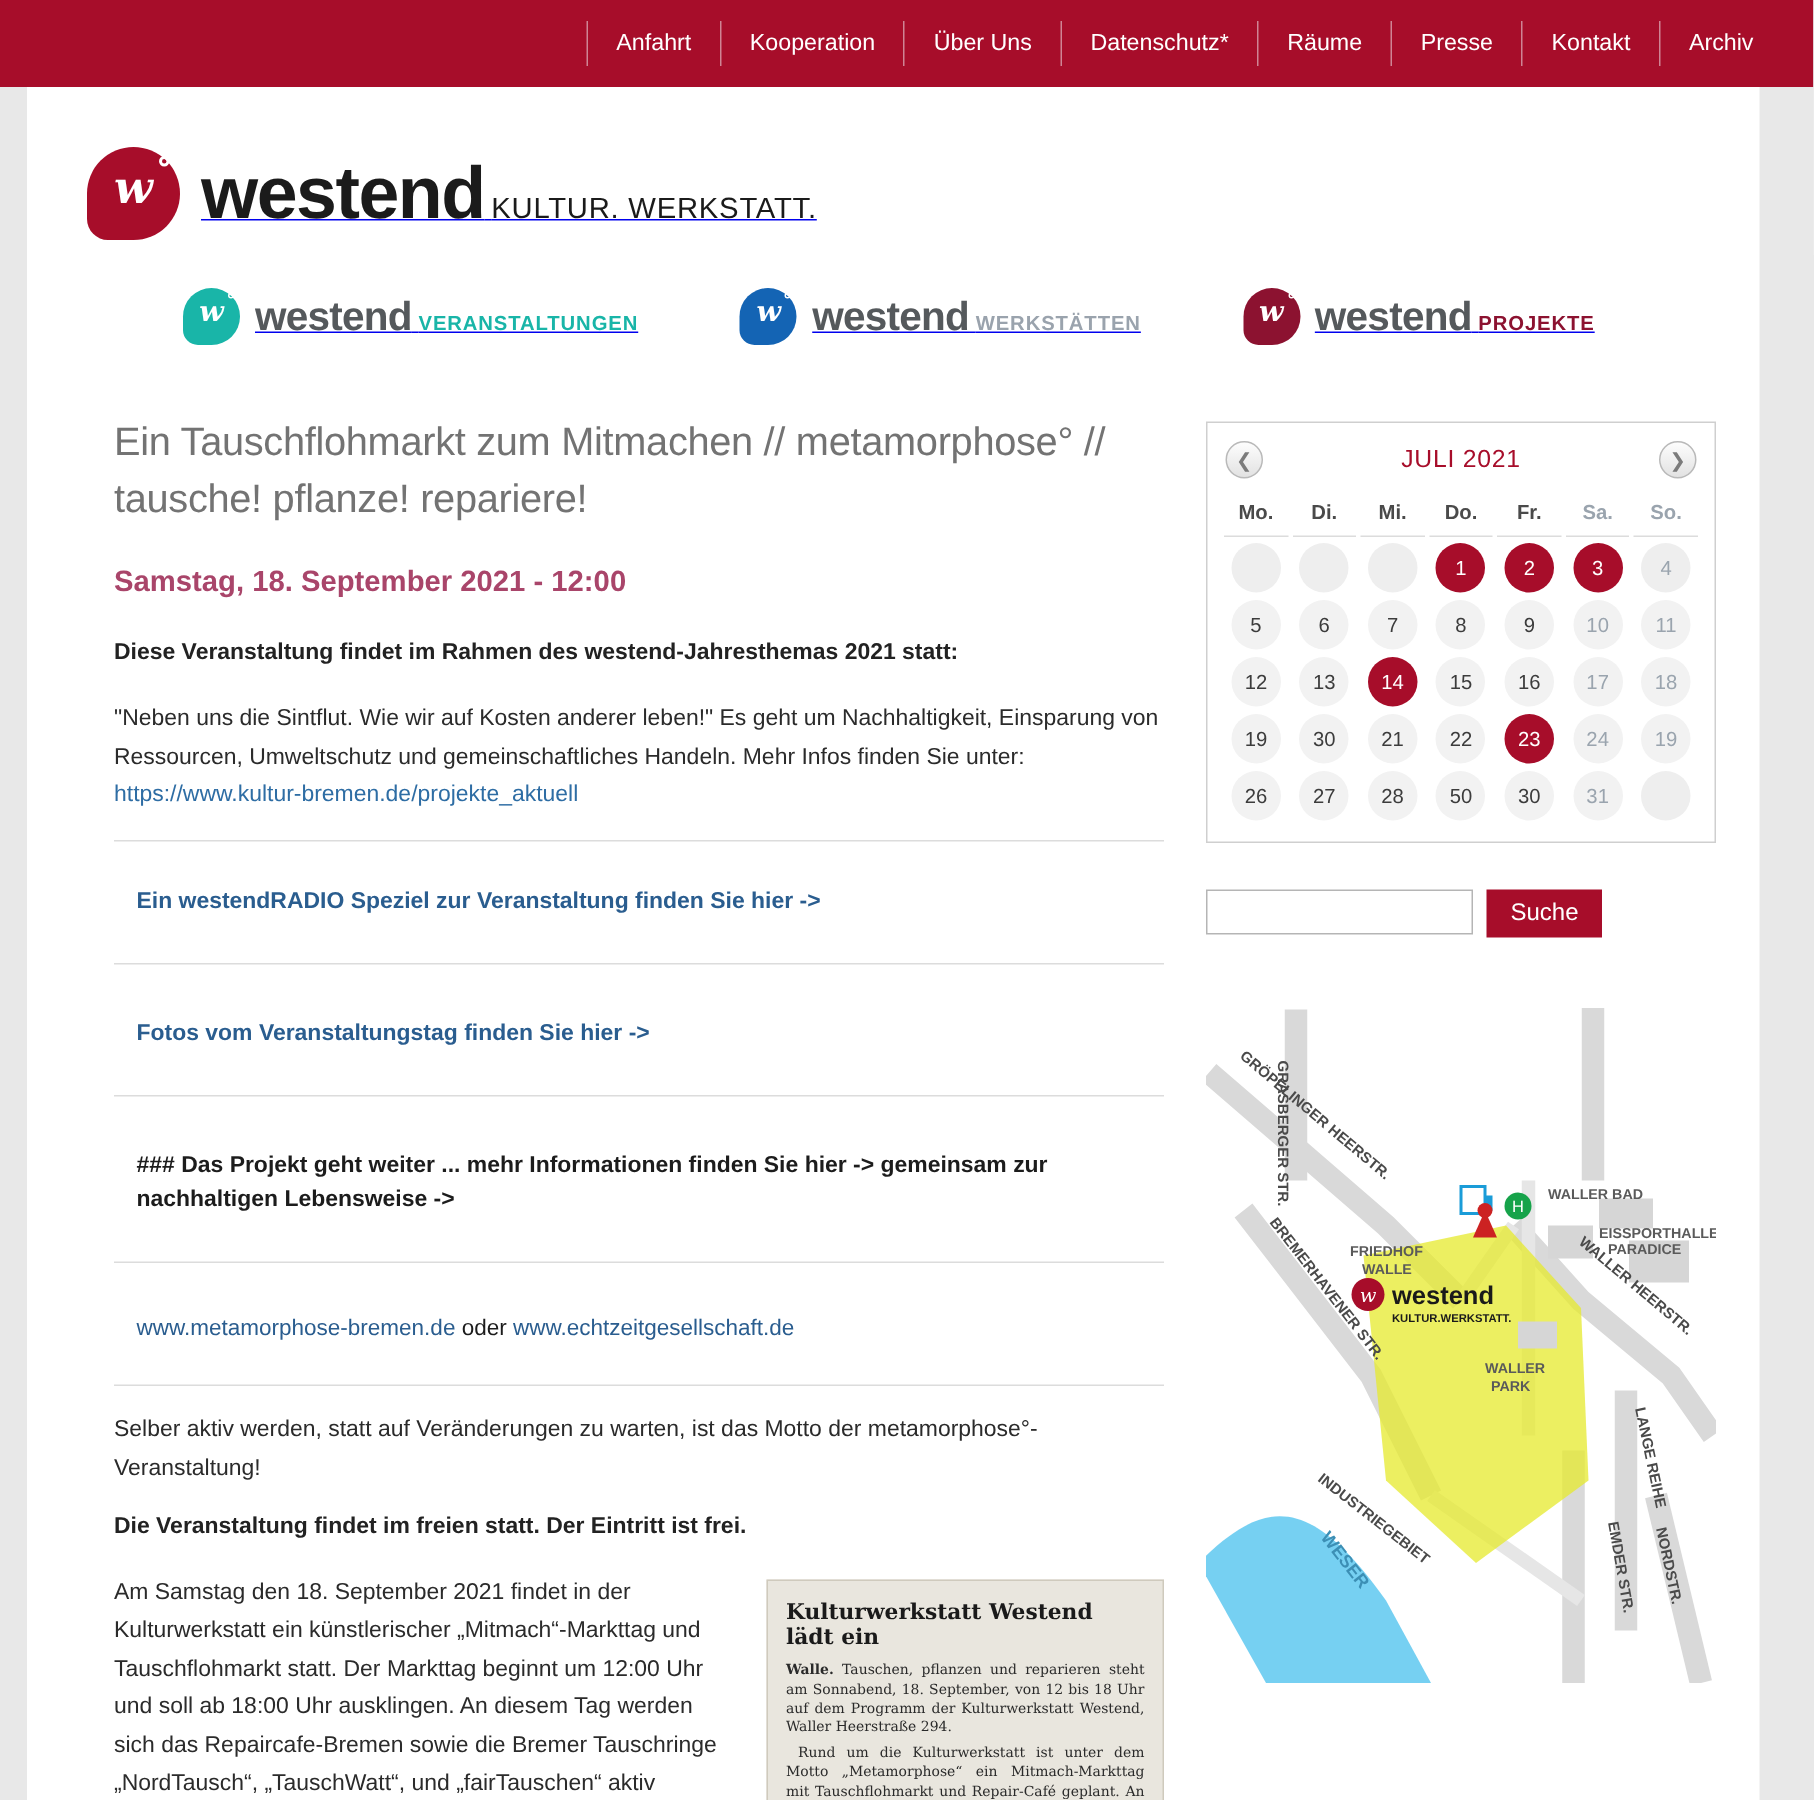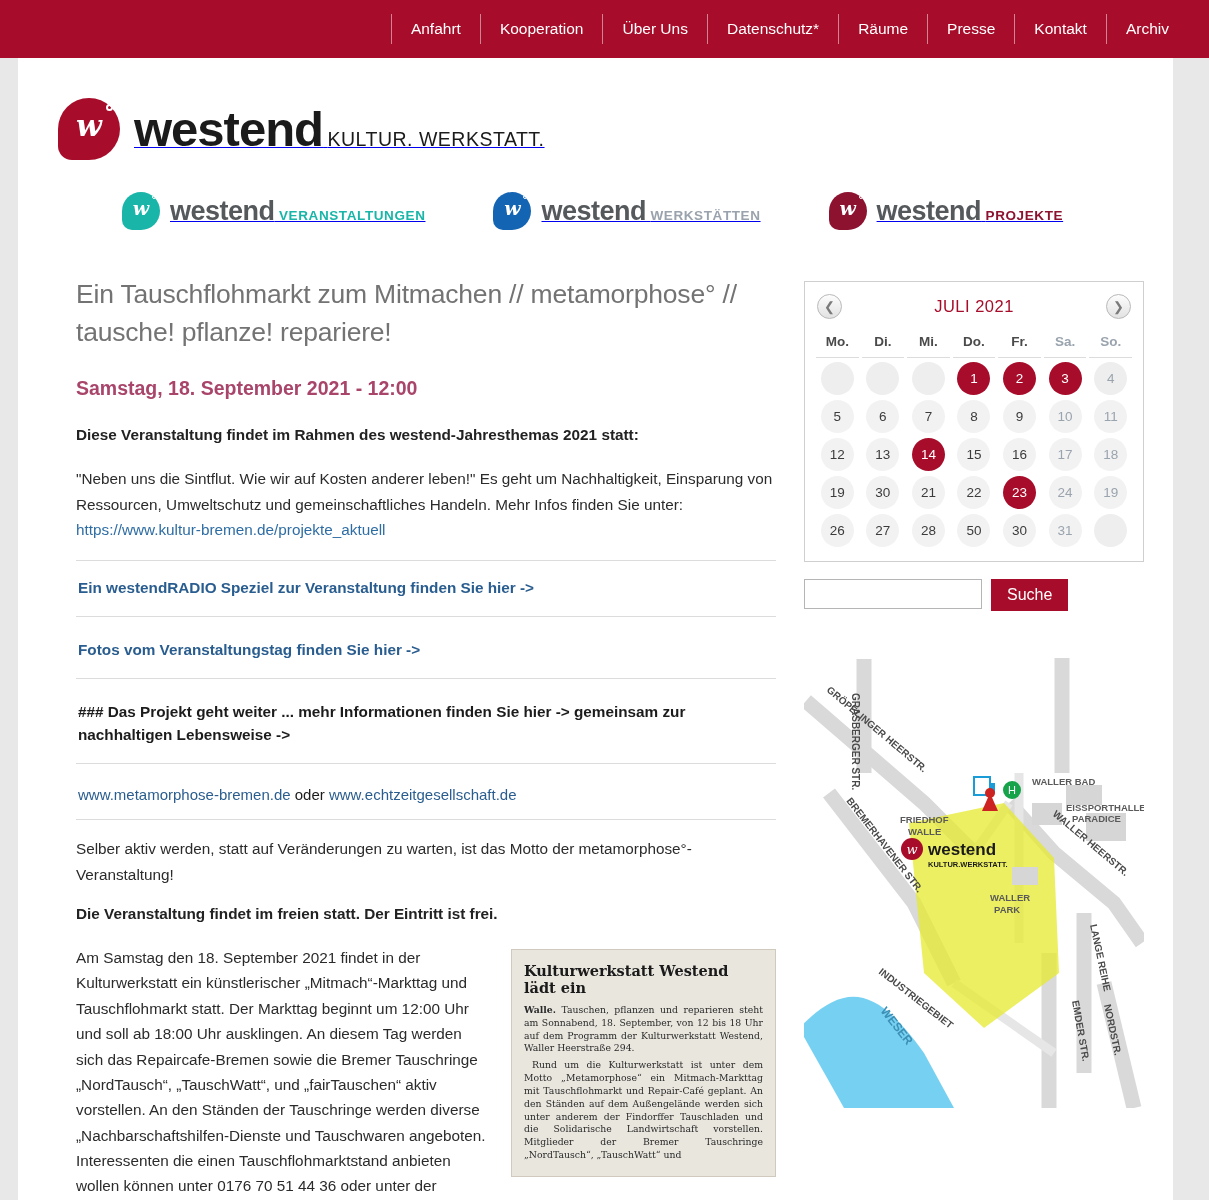--- a/index.html
+++ b/index.html
@@ -169,21 +169,21 @@
   }
   .rule-block + .rule-block { border-top: none; }
   .rule-link {
     font-size: 15.3px;
     font-weight: bold;
     color: #2a5d8f;
     text-decoration: none;
     line-height: 1.5;
   }
   .rule-block.dark .rule-link { color: #1c1c1c; }
-  .rule-block p { margin: 2px; }
+  .rule-block p { margin: 15px; }
   .link-row { font-size: 15px; font-weight: normal; color: #1c1c1c; }
   .link-row a { color: #2a5d8f; text-decoration: none; }
   .motto {
     font-size: 15.3px; color: #2b2b2b; line-height: 1.66; margin: 16px 0 18px 0;
   }
   .bold-note { font-size: 15.3px; font-weight: bold; color: #222; margin: 0 0 22px 0; }
 
   .clip-wrap { position: relative; }
   .clip-float {
     float: right;
@@ -245,21 +245,21 @@
   .daycell {
     width: 33px; height: 33px; line-height: 33px; margin: 0 auto;
     border-radius: 50%; background: #f2f2f2;
   }
   .daycell.empty { background: #eeeeee; color: transparent; }
   .daycell.event { background: #a70d2a; color: #ffffff; }
   .daycell.we { color: #9aa4ae; background: #f2f2f2; }
   .daycell.plain-out { background: #eeeeee; }
 
   
-  .searchrow { display: flex; margin-top: 17px; gap: 9px; }
+  .searchrow { display: flex; margin-top: 31px; gap: 9px; }
   .searchrow input[type=text] {
     width: 178px; height: 30px;
     border: 1px solid #b5b5b5;
     padding: 2px 6px;
     font-size: 14px;
     font-family: "Liberation Sans", sans-serif;
   }
   .searchrow button {
     background: #a70d2a; color: #fff; border: none;
     font-size: 16px; padding: 0 16px; height: 32px; cursor: pointer;

